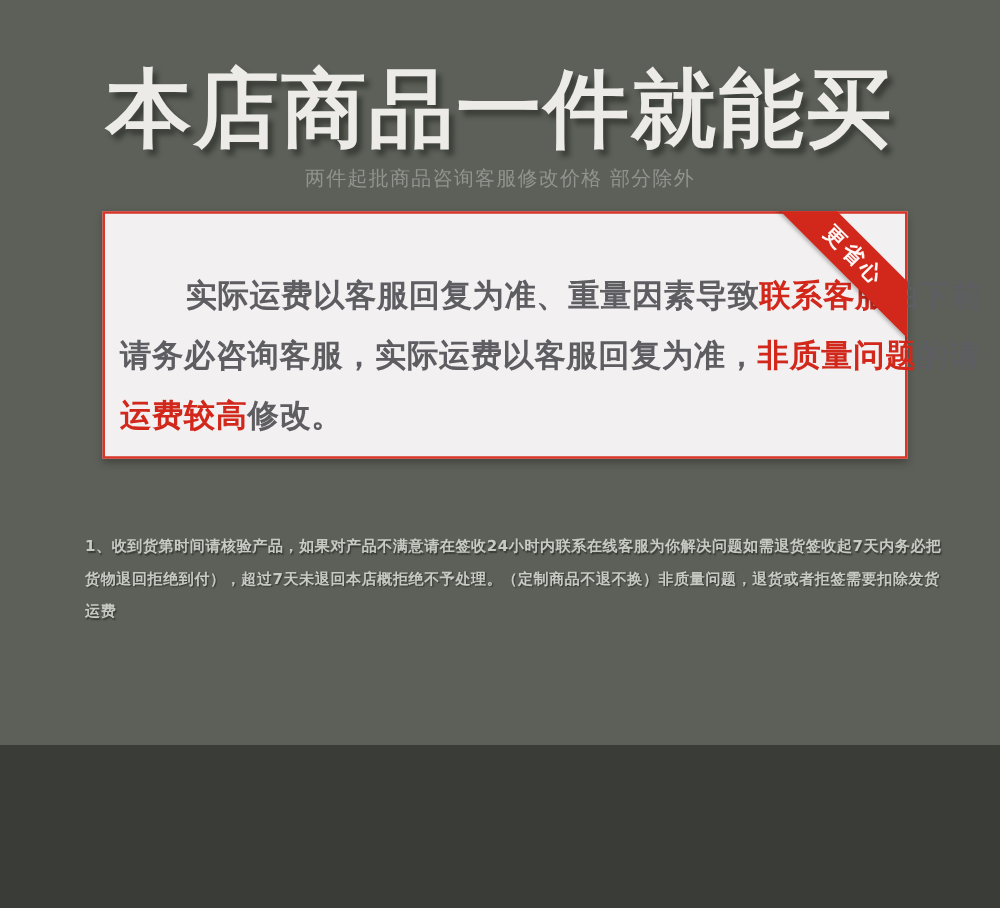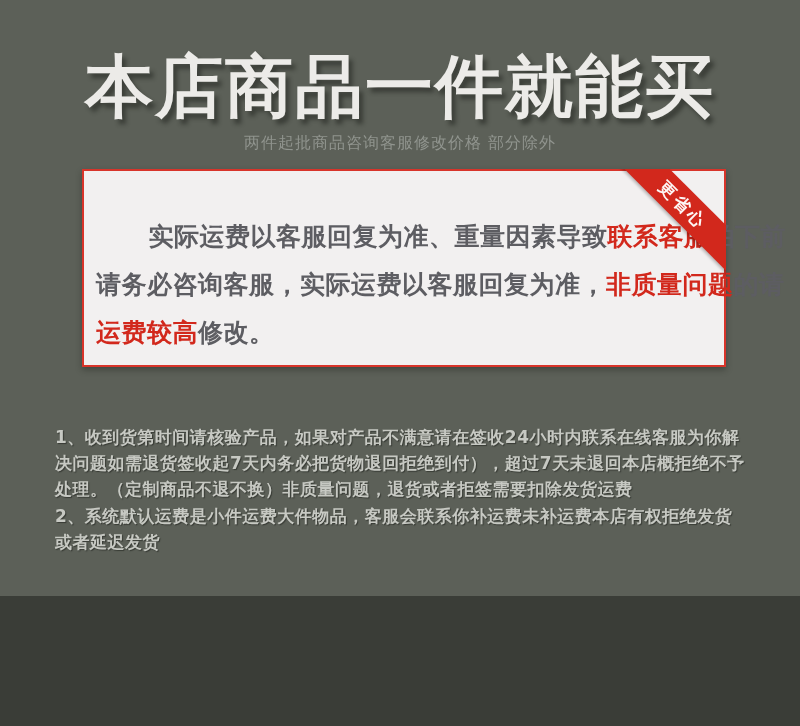--- a/index.html
+++ b/index.html
@@ -91,24 +91,24 @@
     font-size: 17px;
     font-weight: 700;
     letter-spacing: 3px;
     box-shadow: 0 2px 3px rgba(0,0,0,0.25);
   }
 
   
   .terms {
     position: absolute;
     top: 424px;
-    left: 55px;
+    left: 68px;
     width: 690px;
     color: var(--terms-color, #c7c9c3);
-    font-size: 17px;
+    font-size: 12px;
     font-weight: 700;
     line-height: 26px;
     letter-spacing: 0.5px;
     text-shadow: 1px 1px 1px rgba(20,22,18,0.5);
   }
   .term-item { margin: 0 0 1px 0; }
 </style>
 </head>
 <body>
 
@@ -126,16 +126,15 @@
         <div class="notice-line"><span class="seg-red">运费较高</span><span class="seg-dark">修改。</span></div>
       </div>
     <div class="ribbon-wrap">
       <div class="ribbon">更省心</div>
     </div>
   </div>
 
   <div class="terms">
 
   <p class="term-item">1、收到货第时间请核验产品，如果对产品不满意请在签收24小时内联系在线客服为你解决问题如需退货签收起7天内务必把货物退回拒绝到付），超过7天未退回本店概拒绝不予处理。（定制商品不退不换）非质量问题，退货或者拒签需要扣除发货运费</p>
-      <p class="term-item">2、系统默认运费是小件运费大件物品，客服会联系你补运费未补运费本店有权拒绝发货或者延迟发货</p>
     </div>
 
 </div>
 
 </body></html>

